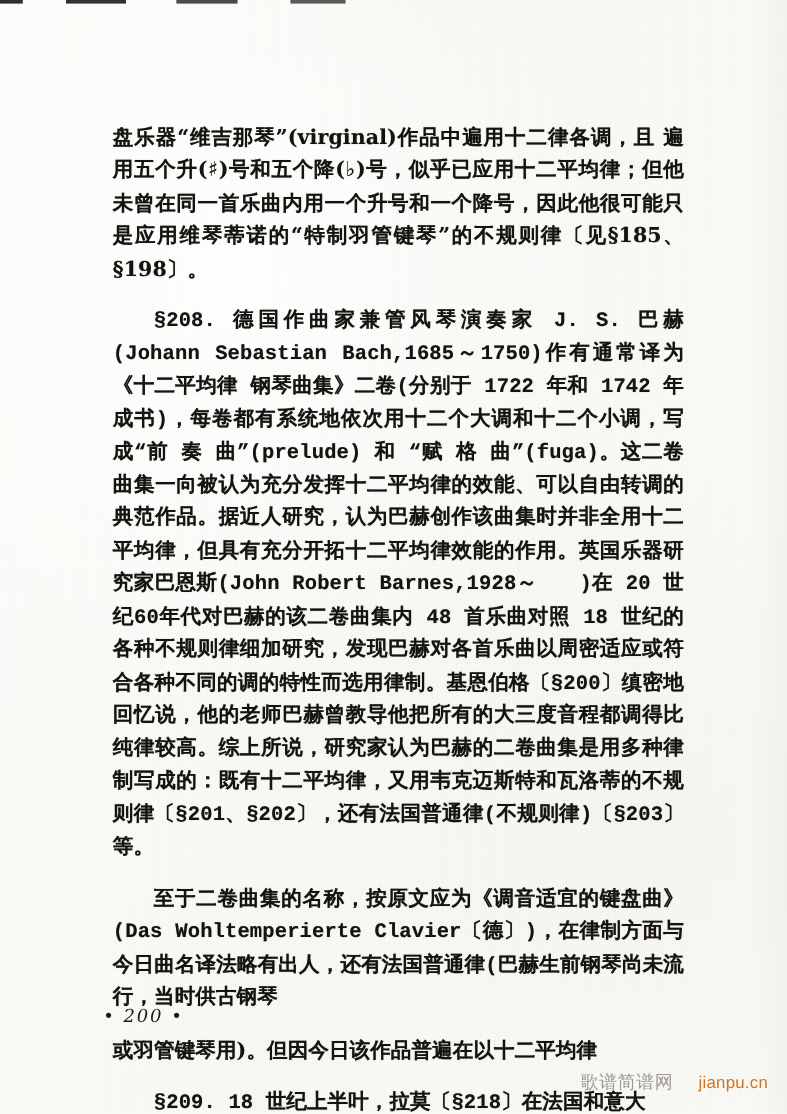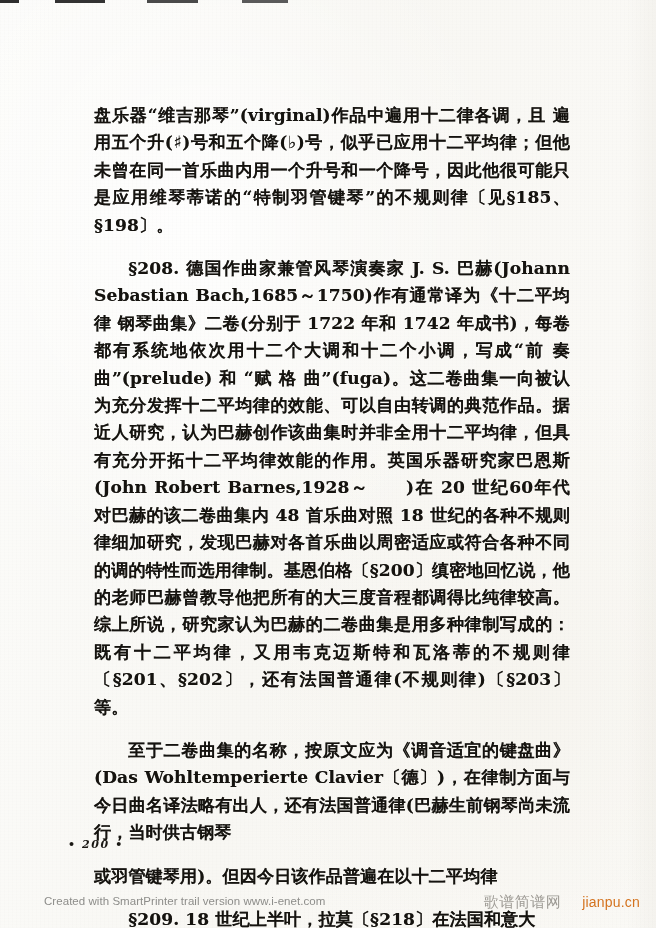--- a/index.html
+++ b/index.html
@@ -60,30 +60,30 @@
     font-size: 17.1px;
     line-height: 27.4px;
     letter-spacing: 0.1px;
     font-weight: 700;
     text-align: justify;
     text-justify: inter-character;
     font-family: "DejaVu Serif", "Liberation Serif", serif;
     -webkit-font-smoothing: none;
     text-shadow: 0 0 0.6px rgba(20,18,14,0.55);
   }
-  p.para.indent { text-indent: 2em; }
+  p.para.indent { text-indent: 2em; font-family: Liberation Mono, monospace; }
   p.para.nojust { text-align: left; }
 
   .pagenum {
     position: absolute;
-    left: 68px;
+    left: 86px;
     top: 838px;
     color: #1a1814;
-    font-size: 11px;
-    font-weight: 700;
+    font-size: 15px;
+    font-weight: 400;
     font-style: italic;
     letter-spacing: 1.6px;
     font-family: "DejaVu Serif", "Liberation Serif", serif;
   }
 
   .footer-note {
     position: absolute;
     left: 44px;
     top: 895px;
     color: #8d8d8a;
@@ -148,19 +148,18 @@
 
 
 
     <p class="para indent nojust">§209. 18 世纪上半叶，拉莫〔§218〕在法国和意大</p>
 
     <p class="para nojust">二平均律著称。他在1726年还对法国的不规则律“普通</p>
   </div>
 
   <div class="pagenum">• 200 •</div>
 
-  <div class="footer-note">Created with SmartPrinter trail version www.i-enet.com</div>
 
   <div class="watermark">
     <span class="wm-cn">歌谱简谱网</span>
     <span class="wm-url">jianpu.cn</span>
   </div>
 </div>
 
 </body></html>

